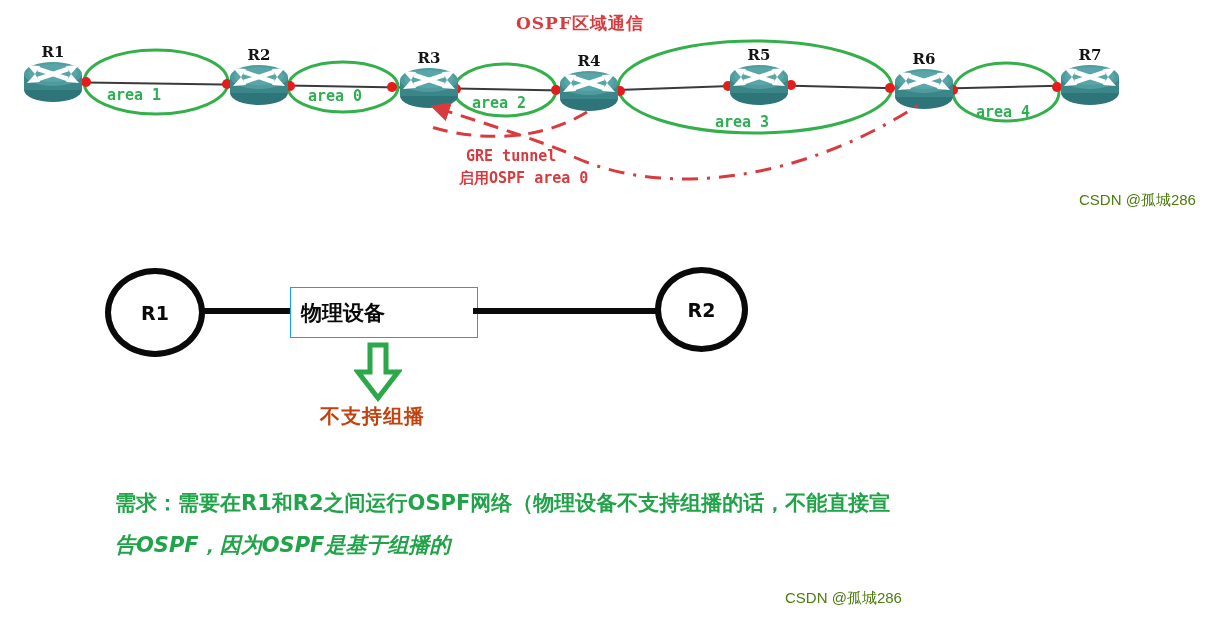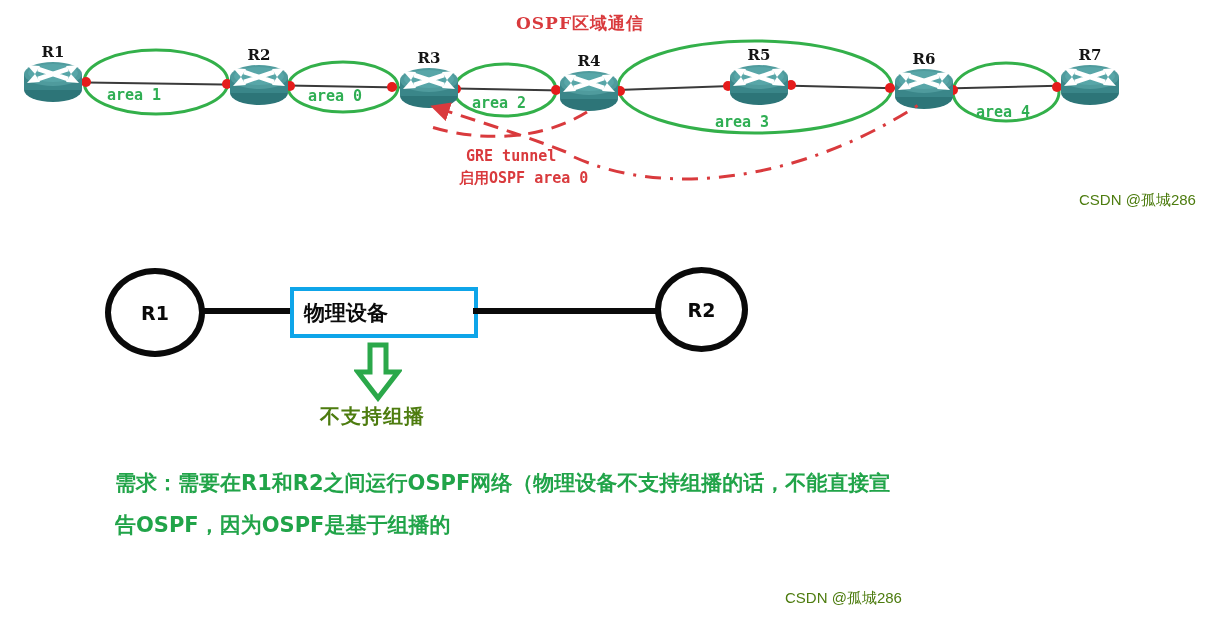--- a/index.html
+++ b/index.html
@@ -21,30 +21,30 @@
   .tunnel { stroke:#d93a3d; stroke-width:3; fill:none; }
 
   
   .circle {
     position:absolute; box-sizing:border-box; border:6px solid #0a0a0a; border-radius:50%;
     display:flex; align-items:center; justify-content:center;
     font:bold 19px "DejaVu Sans", sans-serif; color:#0a0a0a; background:#fff;
   }
   .hline { position:absolute; height:6px; background:#0a0a0a; }
   .devbox {
-    position:absolute; box-sizing:border-box; border:4px solid #0ea5e9; background:#fff;
+    position:absolute; box-sizing:border-box; border:1px solid #0ea5e9; background:#fff;
     display:flex; align-items:center;
     font:bold 21px "DejaVu Sans", sans-serif; color:#0a0a0a; padding-left:10px;
   }
   .arrow-note {
-    position:absolute; font:bold 20px "DejaVu Sans", sans-serif; color:#4d7c0f; letter-spacing:1px;
+    position:absolute; font:bold 20px "DejaVu Sans", sans-serif; color:#c2410c; letter-spacing:1px;
   }
 
   
-  .note { position:absolute; font:bold 21px "DejaVu Sans", sans-serif; white-space:nowrap; }
+  .note { position:absolute; font:bold 21px "DejaVu Sans", sans-serif; white-space:nowrap;margin-top:20px; }
   .note.green { color:#21a449; }
   .note.red   { color:#e8302a; }
 
   .wm { position:absolute; color:#4d7c0f; font:15px "Liberation Sans", sans-serif; white-space:nowrap; }
 </style>
 </head>
 <body>
 
 <div class="page">
 
@@ -151,17 +151,17 @@
     <span>R2</span>
   </div>
 
   <svg style="position:absolute; left:354px; top:342px;" width="48" height="60" viewBox="0 0 48 60">
     <path d="M16 3 L32 3 L32 30 L44 30 L24 56 L4 30 L16 30 Z" fill="#ffffff" stroke="#2ba84a" stroke-width="5" stroke-linejoin="miter"></path>
   </svg>
 
   <div class="arrow-note" style="left:320px; top:403px;">不支持组播</div>
 
   <div class="note green" style="left:115px; top:469px;">需求：需要在R1和R2之间运行OSPF网络（物理设备不支持组播的话，不能直接宣</div>
-  <div class="note green" style="left:115px; top:511px;">告OSPF，因为OSPF是基于组播的</div>
+  <div class="note green" style="left:115px; top:511px;font-style:italic;">告OSPF，因为OSPF是基于组播的</div>
 
   <div class="wm" style="left:785px; top:589px;">CSDN @孤城286</div>
 
 </div>
 
 </body></html>

